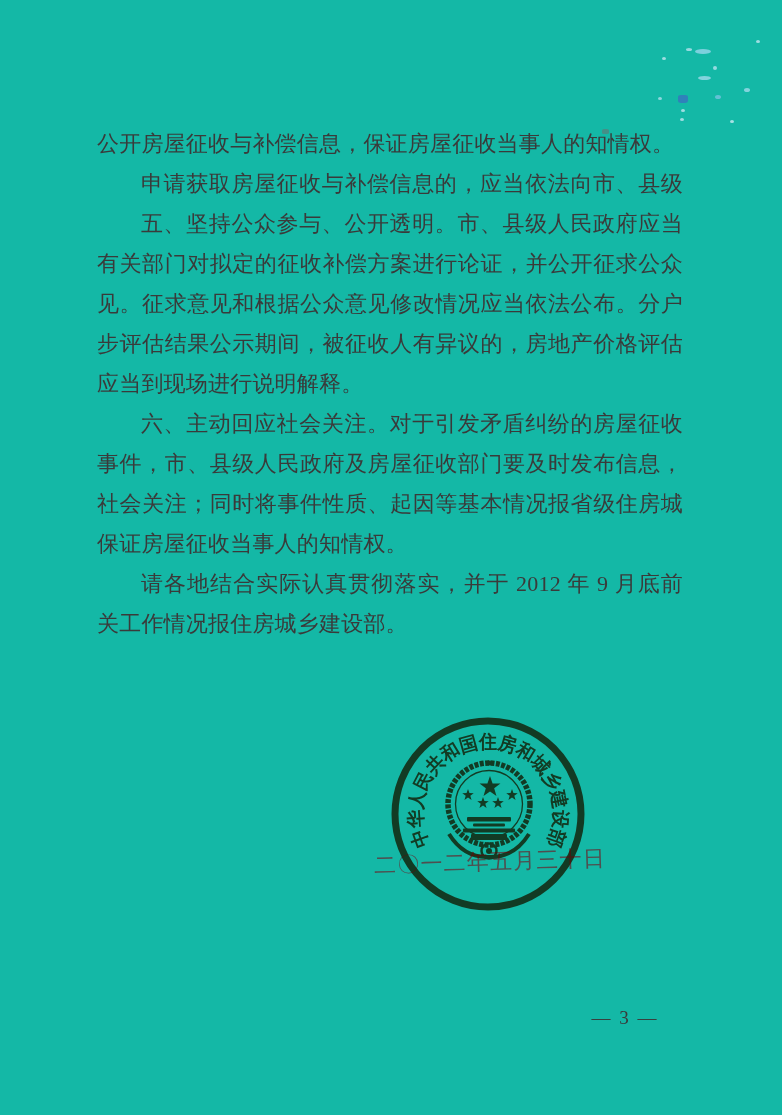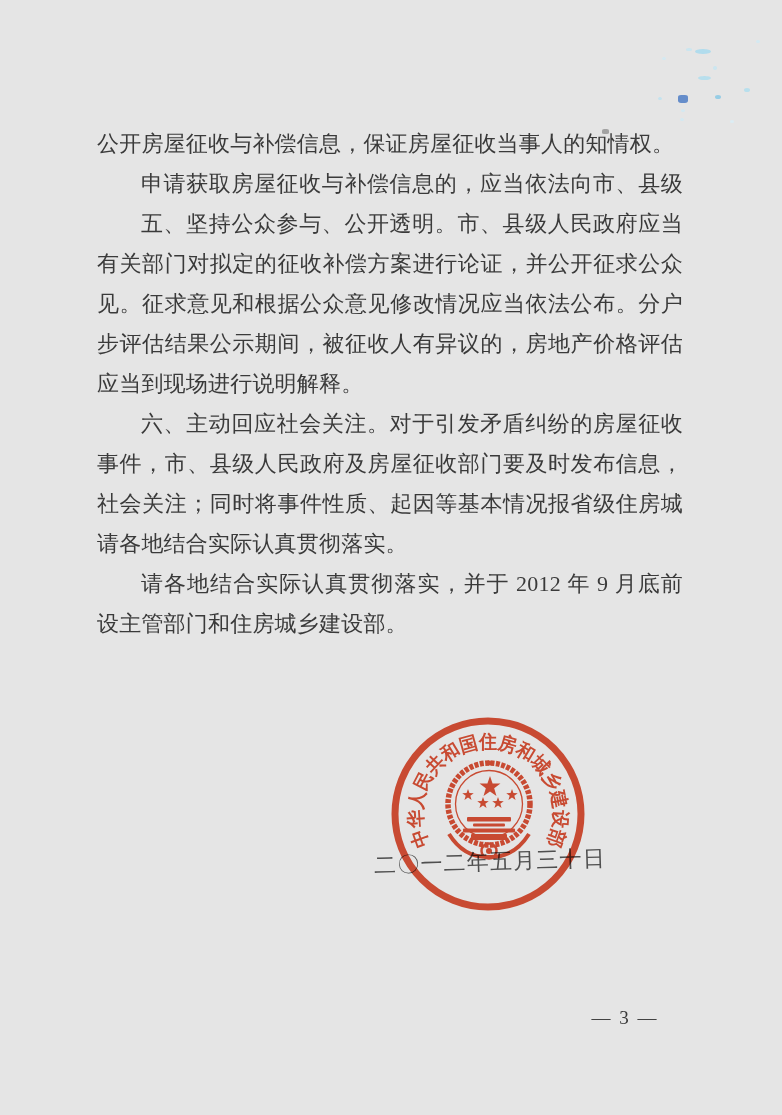--- a/index.html
+++ b/index.html
@@ -1,21 +1,21 @@
 <!DOCTYPE html>
 <html><head>
 <meta charset="utf-8">
 <style>
   html,body { margin:0; padding:0; }
   body {
     width:782px; height:1115px; position:relative; overflow:hidden;
     background:#ffffff;
     font-family:"Liberation Serif","DejaVu Serif",serif;
   }
-  .page { position:absolute; inset:0; background:#e5e5e5; }
+  .page { position:absolute; inset:0; background:#14b8a6; }
 
   
   .text-block {
     position:absolute; left:97px; top:124px; width:586px;
     color:#3a3a3a; font-size:22px;
   }
   .line {
     height:40px; line-height:40px; overflow:hidden;
     letter-spacing:0.2px; white-space:nowrap;
   }
@@ -71,23 +71,23 @@
     <div class="line">公开房屋征收与补偿信息，保证房屋征收当事人的知情权。</div>
     <div class="line justify indent">申请获取房屋征收与补偿信息的，应当依法向市、县级人民</div>
     <div class="line justify indent">五、坚持公众参与、公开透明。市、县级人民政府应当组织</div>
     <div class="line justify">有关部门对拟定的征收补偿方案进行论证，并公开征求公众意</div>
     <div class="line justify">见。征求意见和根据公众意见修改情况应当依法公布。分户的初</div>
     <div class="line justify">步评估结果公示期间，被征收人有异议的，房地产价格评估机构</div>
     <div class="line">应当到现场进行说明解释。</div>
     <div class="line justify indent">六、主动回应社会关注。对于引发矛盾纠纷的房屋征收拆迁</div>
     <div class="line justify">事件，市、县级人民政府及房屋征收部门要及时发布信息，回应</div>
     <div class="line justify">社会关注；同时将事件性质、起因等基本情况报省级住房城乡建</div>
-    <div class="line">请各地结合实际认真贯彻落实。</div>
+    <div class="line">保证房屋征收当事人的知情权。</div>
     <div class="line justify indent">请各地结合实际认真贯彻落实，并于 2012 年 9 月底前将有</div>
-    <div class="line">设主管部门和住房城乡建设部。</div>
+    <div class="line">关工作情况报住房城乡建设部。</div>
   </div>
 
   <div class="seal-date">二〇一二年五月三十日</div>
 
   <svg class="seal" viewBox="0 0 200 200" xmlns="http://www.w3.org/2000/svg">
     <defs>
       <path id="sealArc" d="M 42.8 133 A 66 66 0 1 1 157.2 133" fill="none"></path>
       <path id="star" d="M0,-11 L2.59,-3.56 L10.46,-3.4 L4.18,1.36 L6.47,8.9 L0,4.4 L-6.47,8.9 L-4.18,1.36 L-10.46,-3.4 L-2.59,-3.56 Z"></path>
     </defs>
 

